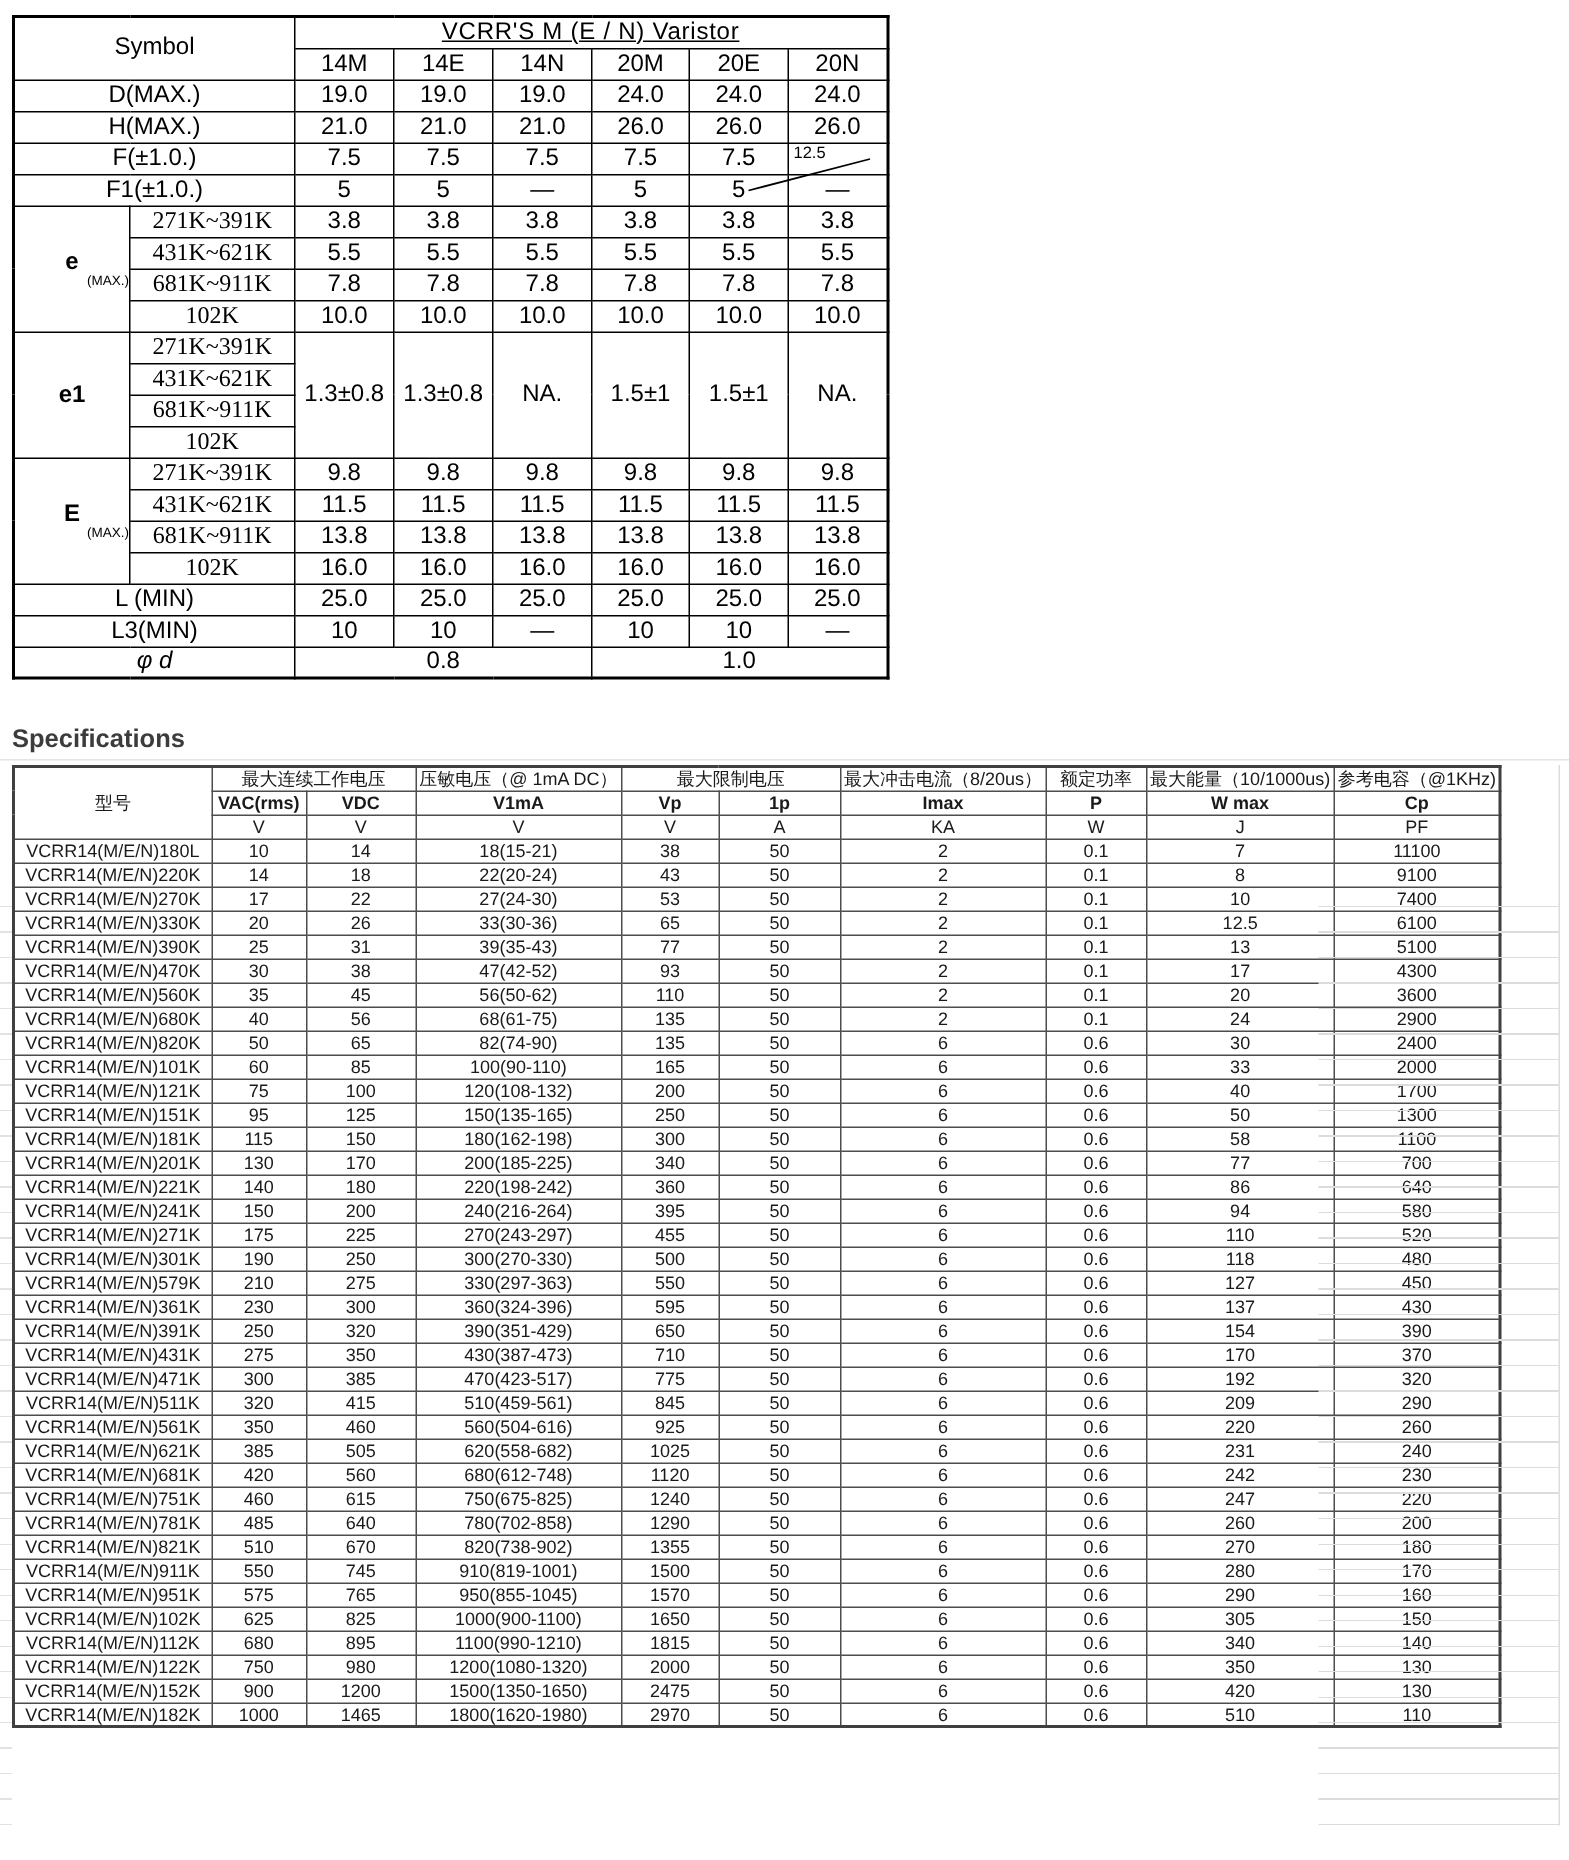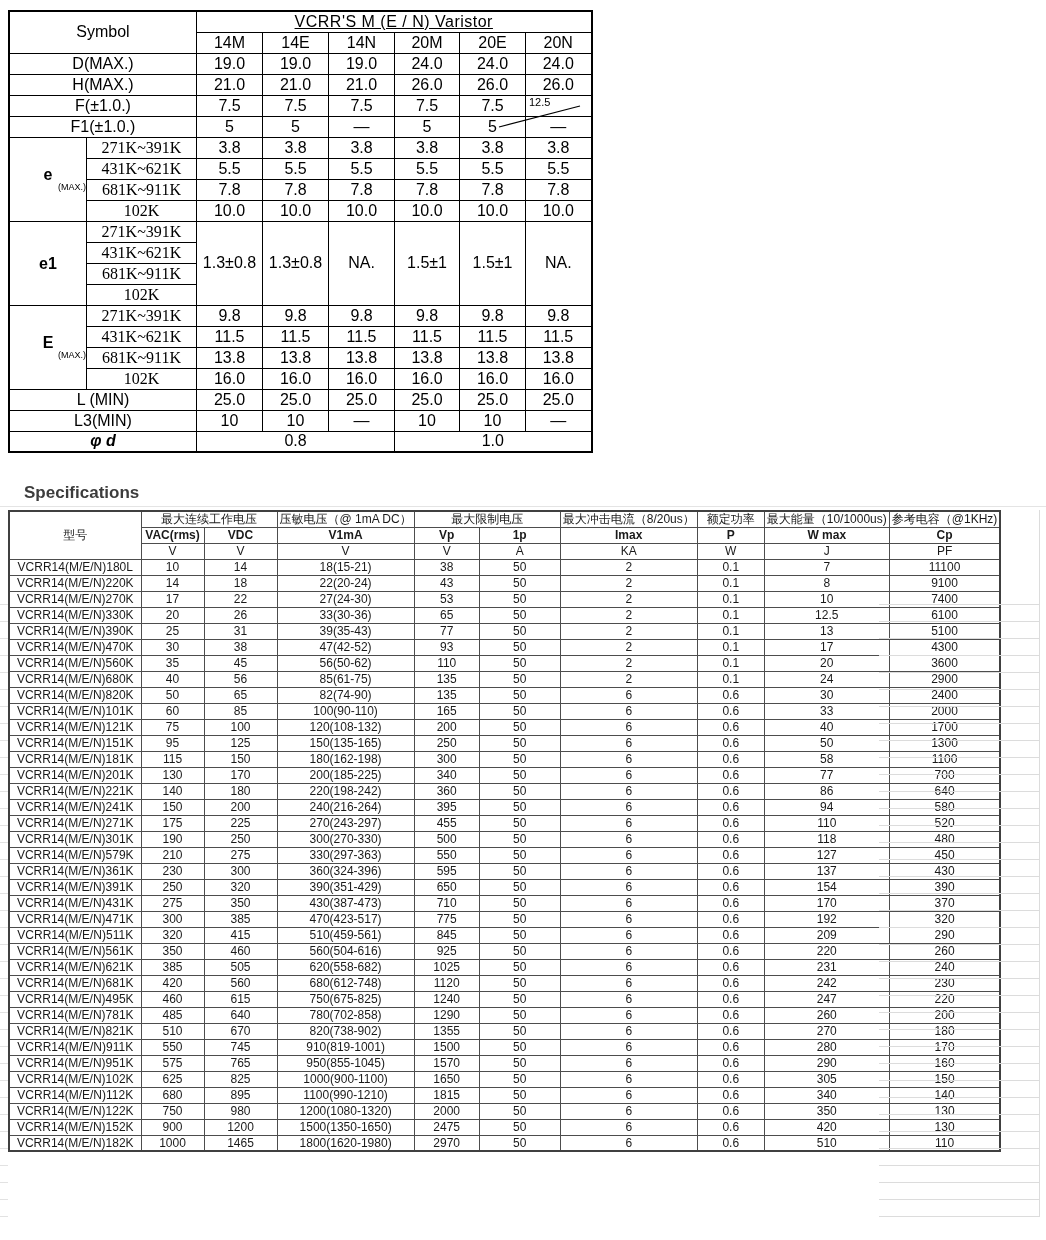--- a/index.html
+++ b/index.html
@@ -13,25 +13,25 @@
   .dim-title{font-size:21px;white-space:pre;height:33px;letter-spacing:.5px;text-decoration:underline;}
   .sym-hdr{font-size:17px;}
   .size-col{height:18px;font-size:16px;}
   .lbl{font-size:16px;margin-top:24px;}
   .red{color:#ff0000;}
   .grp-main{font-weight:bold;font-size:16px;line-height:15px;}
   .grp-sub{font-size:9px;line-height:10px;color:#000;margin-left:48px;}
   .sub{font-size:16px;font-family:Liberation Serif, serif;}
   .diag-cell{position:relative;}
   .diag-val{position:absolute;left:3px;top:0;font-size:11px;line-height:13px;}
-  .phi{font-style:italic;font-weight:bold;}
+  .phi{font-style:italic;font-weight:normal;}
   .diag-line{position:absolute;left:497px;top:102px;}
 
   
-  .spec-heading{position:absolute;left:24px;top:483px;font-size:17px;font-weight:bold;color:#3c3c3c;}
+  .spec-heading{position:absolute;left:8px;top:483px;font-size:17px;font-weight:bold;color:#3c3c3c;}
   .spec-table{position:absolute;left:8px;top:510px;border-collapse:collapse;table-layout:fixed;border:2px solid #404040;color:#1a1a1a;}
   .spec-table td{border:1px solid #4d4d4d;text-align:center;vertical-align:middle;font-size:12px;height:16px;padding:0 2px;white-space:nowrap;overflow:hidden;}
   .h-group{font-size:12px;height:40px;white-space:normal;line-height:14px;margin-top:11px;}
   .h-sym{height:18px;font-weight:bold;}
   .h-unit{height:16px;}
   .model{text-align:left;padding-left:3px;}
 
   
   .grid-ext{position:absolute;left:879px;top:588px;width:160px;height:629px;
     background:repeating-linear-gradient(to bottom,transparent 0,transparent 16px,#dcdcdc 16px,#dcdcdc 17px);}
@@ -371,21 +371,21 @@
           <td class="num">50</td>
           <td class="num">2</td>
           <td class="num">0.1</td>
           <td class="num">20</td>
           <td class="num">3600</td>
         </tr>
         <tr>
           <td class="model">VCRR14(M/E/N)680K</td>
           <td class="num">40</td>
           <td class="num">56</td>
-          <td class="num">85(61-75)</td>
+          <td class="num">68(61-75)</td>
           <td class="num">135</td>
           <td class="num">50</td>
           <td class="num">2</td>
           <td class="num">0.1</td>
           <td class="num">24</td>
           <td class="num">2900</td>
         </tr>
         <tr>
           <td class="model">VCRR14(M/E/N)820K</td>
           <td class="num">50</td>
@@ -608,21 +608,21 @@
           <td class="num">560</td>
           <td class="num">680(612-748)</td>
           <td class="num">1120</td>
           <td class="num">50</td>
           <td class="num">6</td>
           <td class="num">0.6</td>
           <td class="num">242</td>
           <td class="num">230</td>
         </tr>
         <tr>
-          <td class="model">VCRR14(M/E/N)495K</td>
+          <td class="model">VCRR14(M/E/N)751K</td>
           <td class="num">460</td>
           <td class="num">615</td>
           <td class="num">750(675-825)</td>
           <td class="num">1240</td>
           <td class="num">50</td>
           <td class="num">6</td>
           <td class="num">0.6</td>
           <td class="num">247</td>
           <td class="num">220</td>
         </tr>

